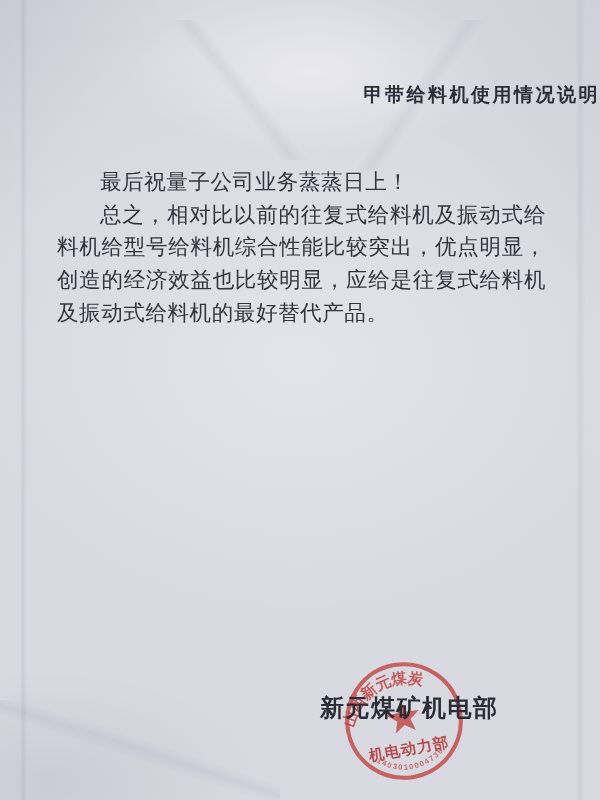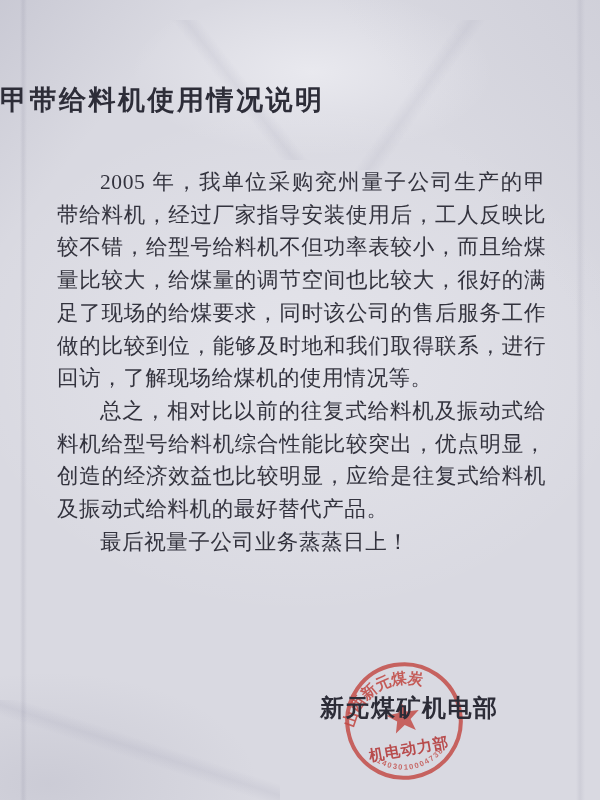--- a/index.html
+++ b/index.html
@@ -47,22 +47,22 @@
   .crease-bottom {
     left: 0px; top: 700px; width: 280px; height: 100px;
     background: linear-gradient(18deg, rgba(0,0,0,0) 44%, rgba(120,120,148,0.10) 50%, rgba(0,0,0,0) 56%);
   }
   .doc-title {
     position: absolute;
     left: 0;
     top: 82px;
     width: 100%;
     margin: 0;
-    text-align: left;
-    font-size: 27px;
+    text-align: right;
+    font-size: 19px;
     font-weight: 700;
     letter-spacing: 2.5px;
     color: #2d2d38;
   }
   .doc-body {
     position: absolute;
     left: 57px;
     top: 166px;
     width: 489px;
     font-size: 21.5px;
@@ -105,23 +105,22 @@
 
 <div class="paper">
 
   <div class="crease crease-diag-1"></div>
   <div class="crease crease-diag-2"></div>
   <div class="crease crease-bottom"></div>
 
   <h1 class="doc-title">甲带给料机使用情况说明</h1>
 
   <div class="doc-body">
-    <p>2005 年，我单位采购兖州量子公司生产的甲带给料机，经过厂家指导安装使用后，工人反映比较不错，给型号给料机不但功率表较小，而且给煤量比较大，给煤量的调节空间也比较大，很好的满足了现场的给煤要求，同时该公司的售后服务工作做的比较到位，能够及时地和我们取得联系，进行回访，了解现场给煤机的使用情况等。</p>
+    <p>最后祝量子公司业务蒸蒸日上！</p>
     <p>总之，相对比以前的往复式给料机及振动式给料机给型号给料机综合性能比较突出，优点明显，创造的经济效益也比较明显，应给是往复式给料机及振动式给料机的最好替代产品。</p>
-    <p>最后祝量子公司业务蒸蒸日上！</p>
   </div>
 
   <svg class="stamp" viewBox="0 0 150 150" xmlns="http://www.w3.org/2000/svg">
     <defs>
       <path id="arcTop" d="M 21 92 A 54 54 0 1 1 129 92" fill="none"></path>
       <path id="arcBottom" d="M 30 96 A 51 51 0 0 0 120 96" fill="none"></path>
     </defs>
     <circle cx="75" cy="75" r="56" fill="none" stroke="#bf3a34" stroke-width="4" opacity="0.85"></circle>
     <text class="seal-text" font-size="15" fill="#bf3a34" opacity="0.9" text-anchor="middle">
       <textPath href="#arcTop" startOffset="38%">山西新元煤炭</textPath>

